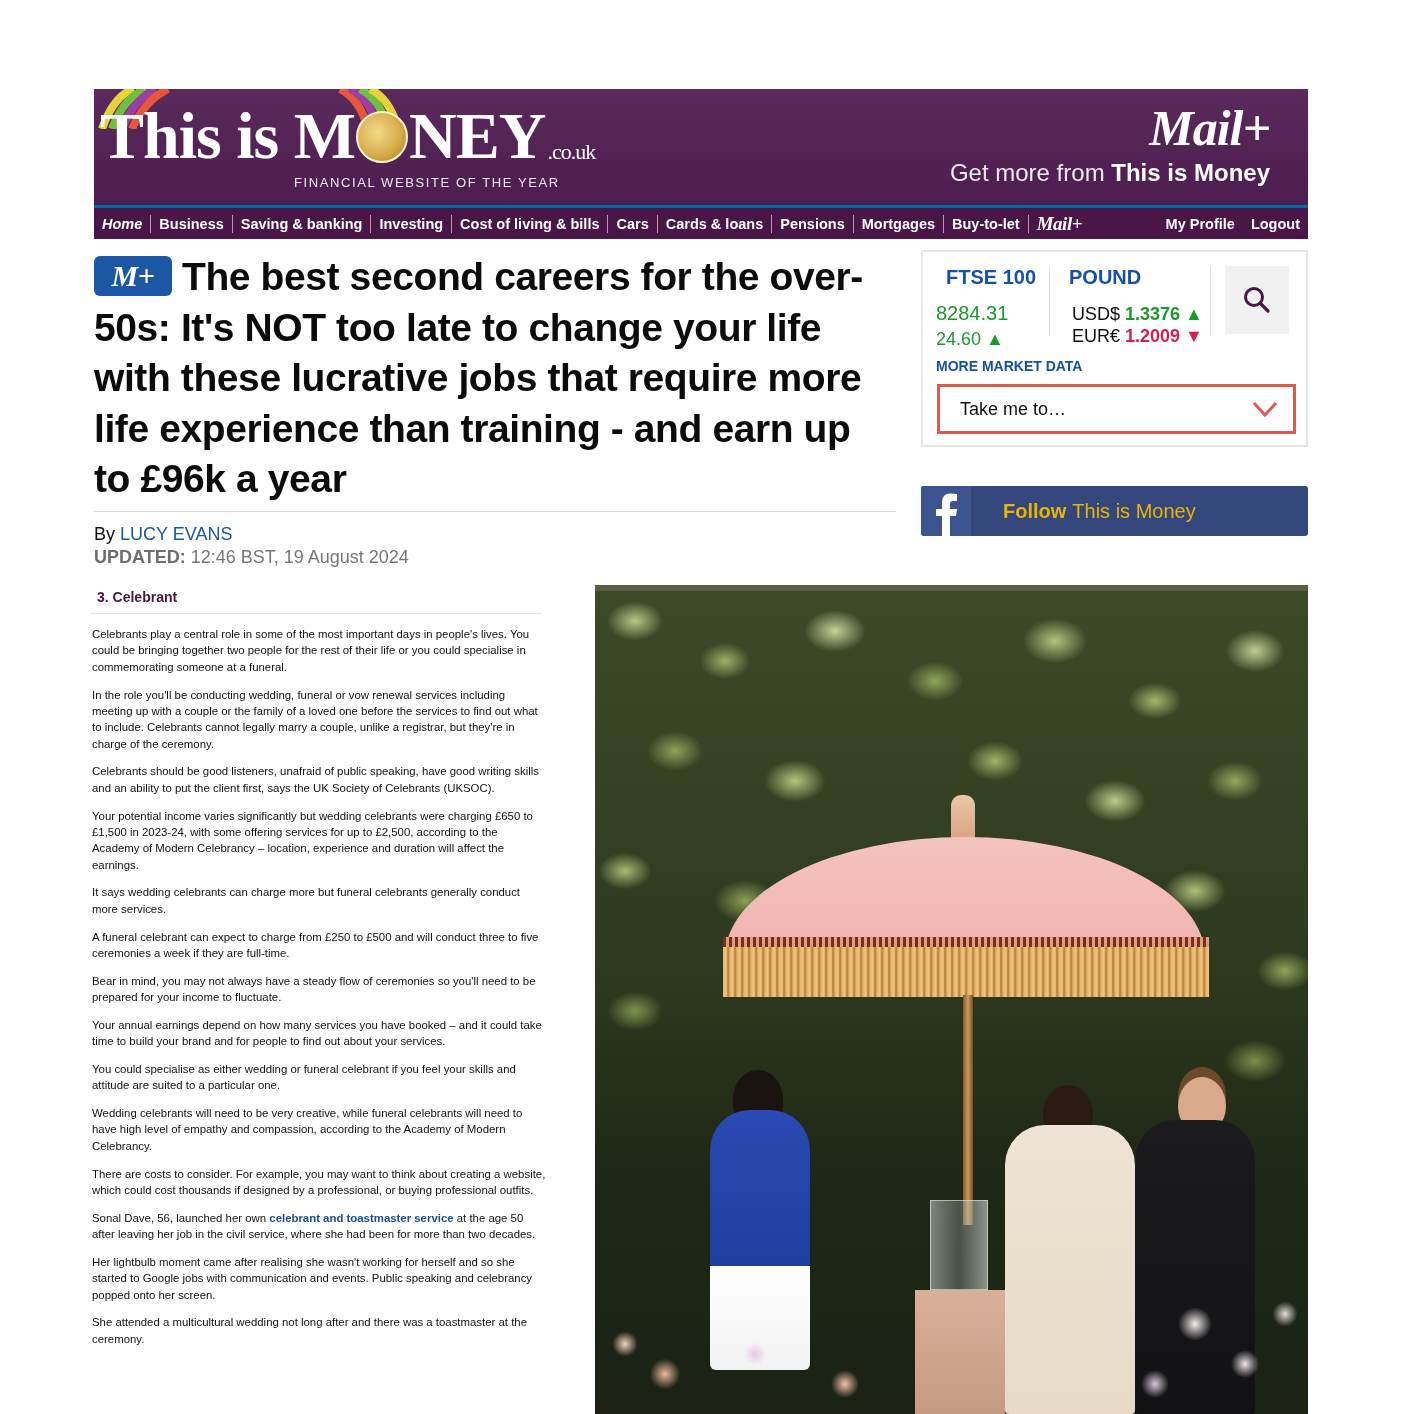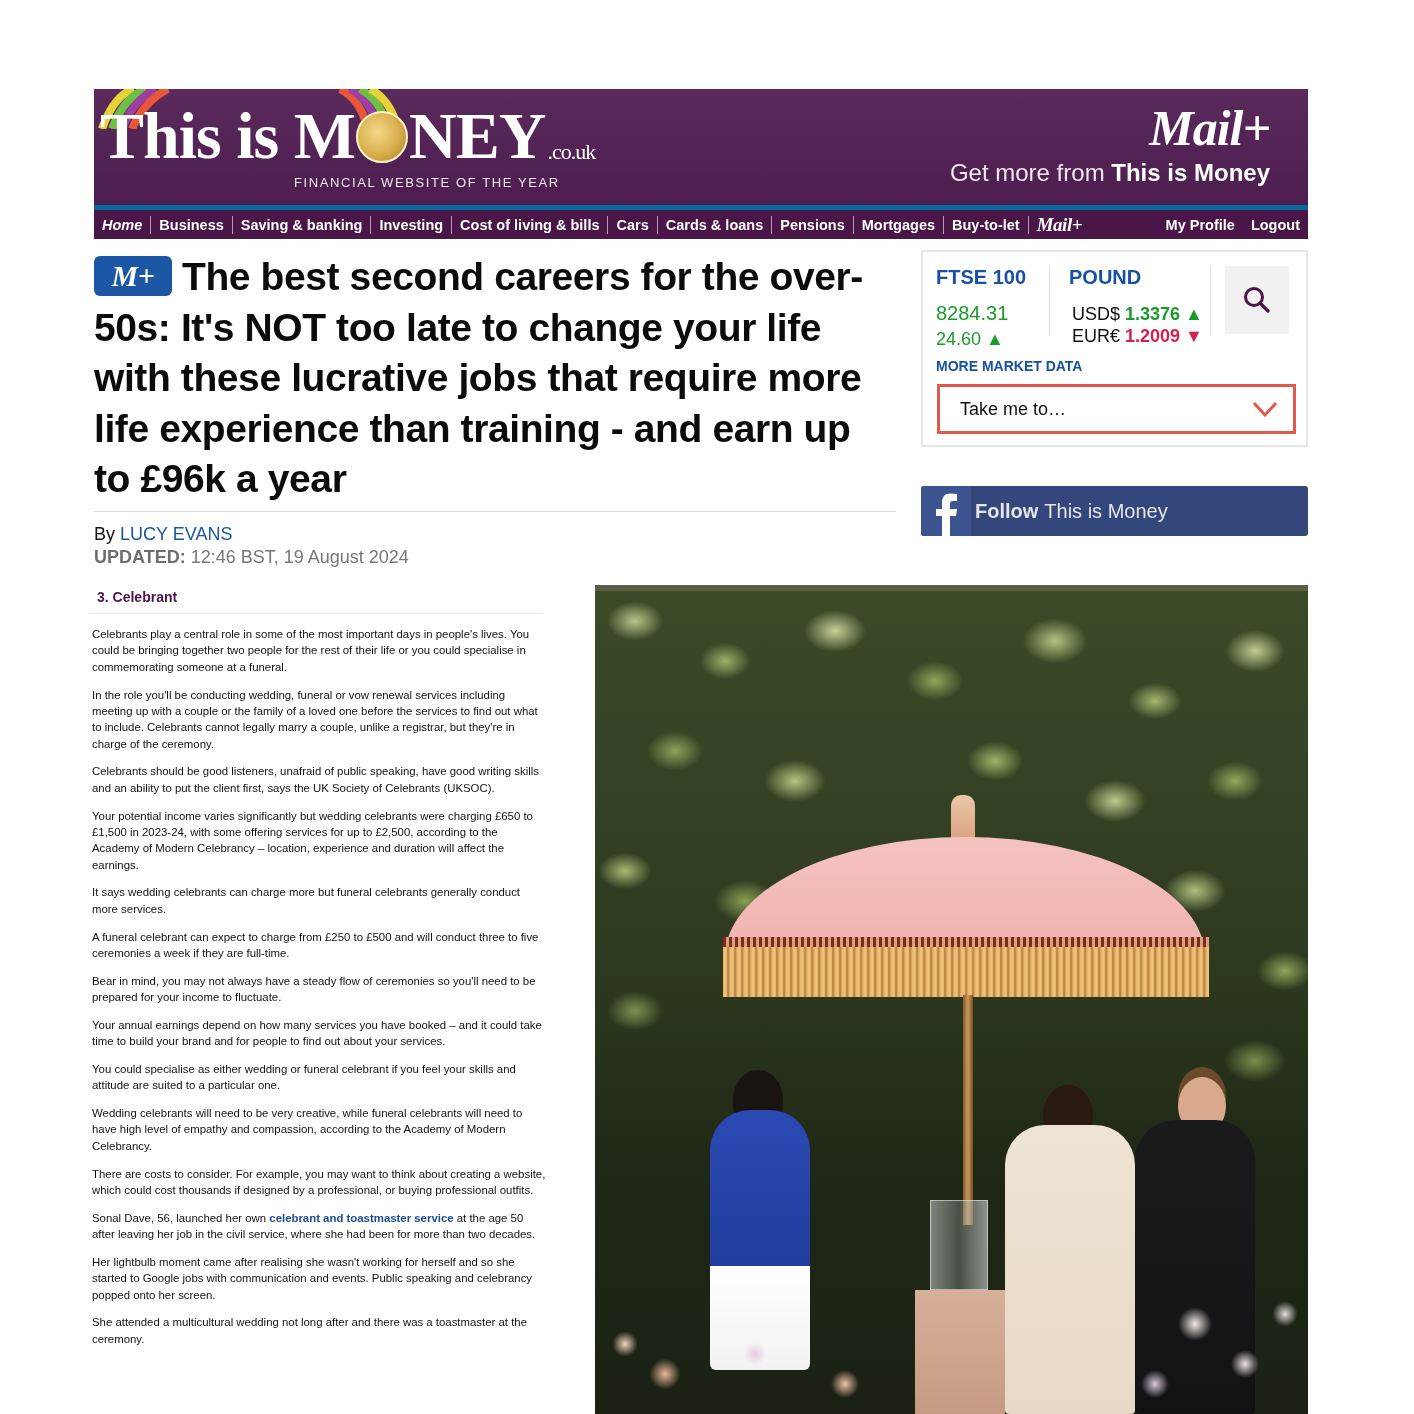--- a/index.html
+++ b/index.html
@@ -33,21 +33,21 @@
     font-family: "Liberation Serif", "DejaVu Serif", serif; font-weight: 700; font-size: 50px;
     color: #fff; line-height: 1; letter-spacing: -1px; font-style: italic;
   }
   .mailplus-cta { color: #f3eaf1; font-size: 24px; margin-top: 6px; white-space: nowrap; }
   .mailplus-cta b { font-weight: 700; color: #fff; }
 
   
   .navbar {
     position: absolute; left: 94px; top: 205px; width: 1214px; height: 34px;
     background: #4a1547; display: flex; align-items: center; padding-left: 8px;
-    border-top: 5px solid #0369a1;
+    border-top: 3px solid #0369a1;
   }
   .nav-item { color: #fff; font-weight: 700; font-size: 14.5px; white-space: nowrap; display: flex; align-items: center; cursor: pointer; }
   .nav-item.home { font-style: italic; }
   .nav-sep { width: 1px; height: 18px; background: #b89ab5; margin: 0 8px; }
   .nav-mailplus { font-family: "Liberation Serif", "DejaVu Serif", serif; font-size: 19px; font-style: italic; letter-spacing: -0.5px; }
   .nav-right { margin-left: auto; display: flex; gap: 16px; padding-right: 8px; }
 
   
   .headline-block { position: absolute; left: 94px; top: 252px; width: 802px; }
   .headline {
@@ -65,21 +65,21 @@
   .byline .author { color: #1d56a8; }
   .updated { position: absolute; left: 94px; top: 547px; font-size: 18px; color: #777; }
   .updated b { font-weight: 700; color: #6e6e6e; }
 
   
   .market {
     position: absolute; left: 921px; top: 250px; width: 387px; height: 197px;
     border: 2px solid #e6e6e6; background: #fff;
   }
   .mk-col-title { position: absolute; top: 14px; color: #1750a8; font-weight: 700; font-size: 20px; }
-  .ftse-title { left: 13px; text-align: center; }
+  .ftse-title { left: 23px; text-align: center; }
   .pound-title { left: 146px; }
   .mk-divider { position: absolute; top: 14px; width: 1px; height: 70px; background: #e2e2e2; }
   .ftse-value { position: absolute; left: 13px; top: 50px; color: #1a9a2b; font-weight: 400; font-size: 20px; }
   .ftse-change { position: absolute; left: 13px; top: 77px; color: #1a9a2b; font-size: 18px; }
   .fx-row { position: absolute; left: 149px; font-size: 18px; color: #111; white-space: nowrap; }
   .fx-row .up { color: #1a9a2b; font-weight: 700; }
   .fx-row .down { color: #d81e4a; font-weight: 700; }
   .fx-usd { top: 52px; }
   .fx-eur { top: 74px; }
   .search-btn {
@@ -93,21 +93,21 @@
     font-size: 18px; color: #111; cursor: pointer; background: #fff;
   }
   .take-me .chev { position: absolute; right: 14px; top: 12px; }
 
   
   .fb-follow {
     position: absolute; left: 921px; top: 486px; width: 387px; height: 50px;
     background: #34477c; border-radius: 3px; display: flex; align-items: center; overflow: hidden; cursor: pointer;
   }
   .fb-icon-box { width: 50px; height: 50px; background: #3c5591; display: flex; align-items: flex-end; justify-content: center; }
-  .fb-text { color: #e5e5e5; font-size: 20px; padding-left: 4px; white-space: nowrap; }
+  .fb-text { color: #eab308; font-size: 20px; padding-left: 32px; white-space: nowrap; }
   .fb-text b { font-weight: 700; margin-right: 6px; }
 
   
   .subhead { position: absolute; left: 97px; top: 589px; color: #4b1448; font-weight: 700; font-size: 14px; }
   .subhead-rule { position: absolute; left: 90px; top: 613px; width: 452px; height: 1px; background: #e8e8e8; }
   .article-body { position: absolute; left: 92px; top: 626px; width: 455px; }
   .article-body p {
     font-size: 11.4px; line-height: 16.4px; color: #111; margin-bottom: 11.3px;
   }
   .article-body a { color: #1b4c9b; font-weight: 700; text-decoration: none; }

